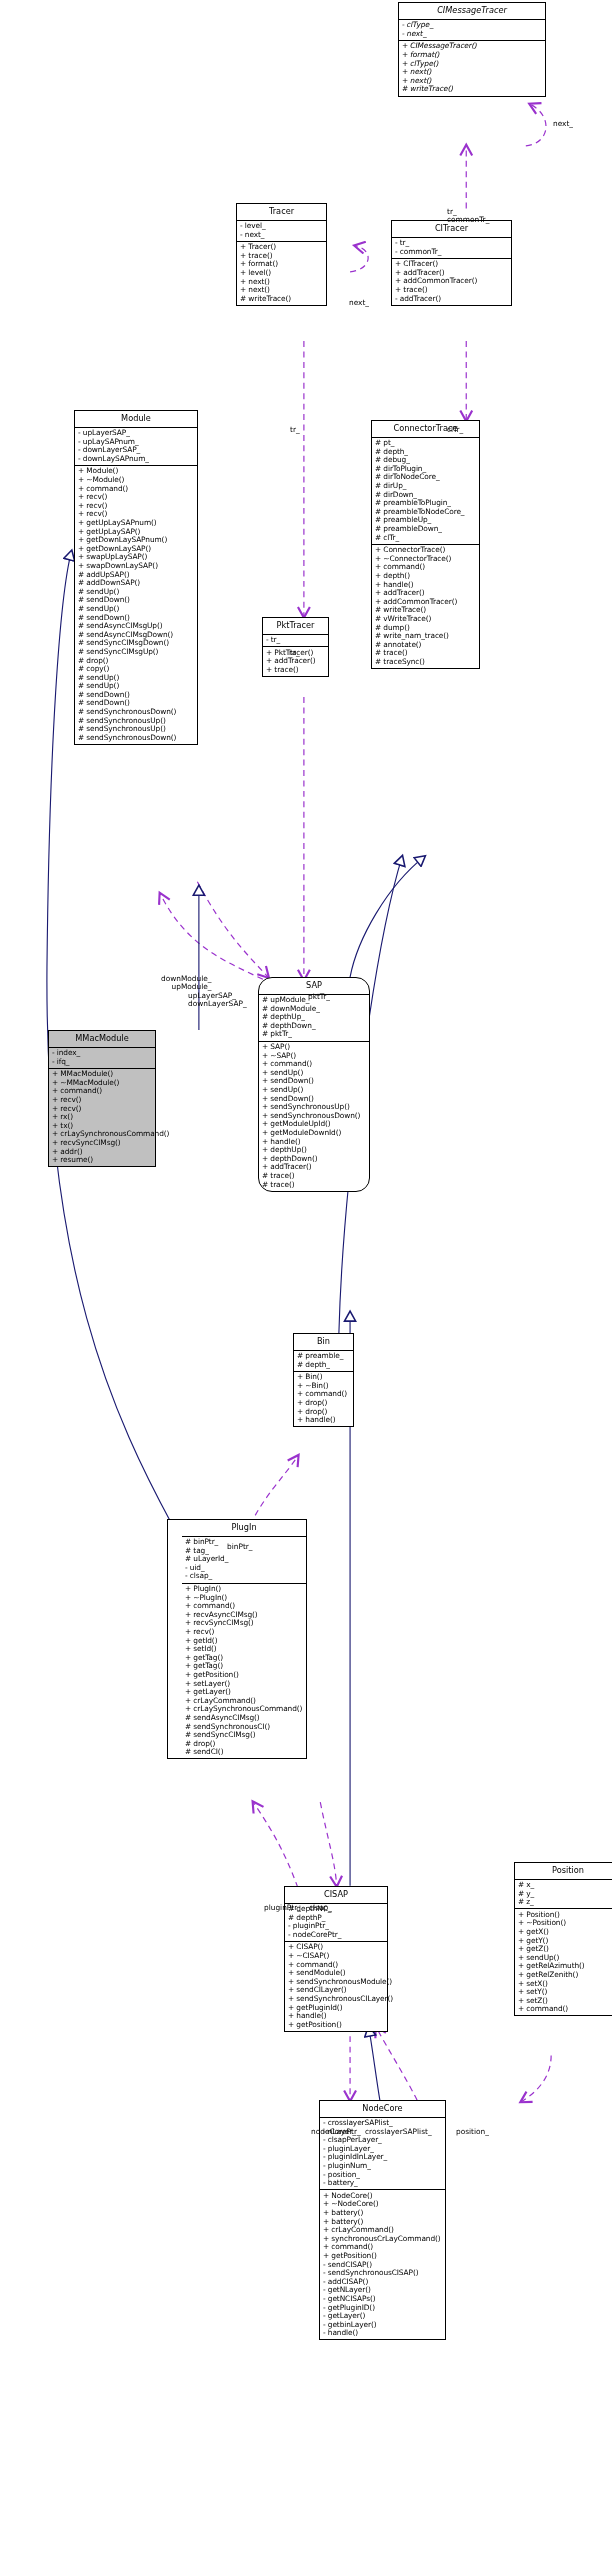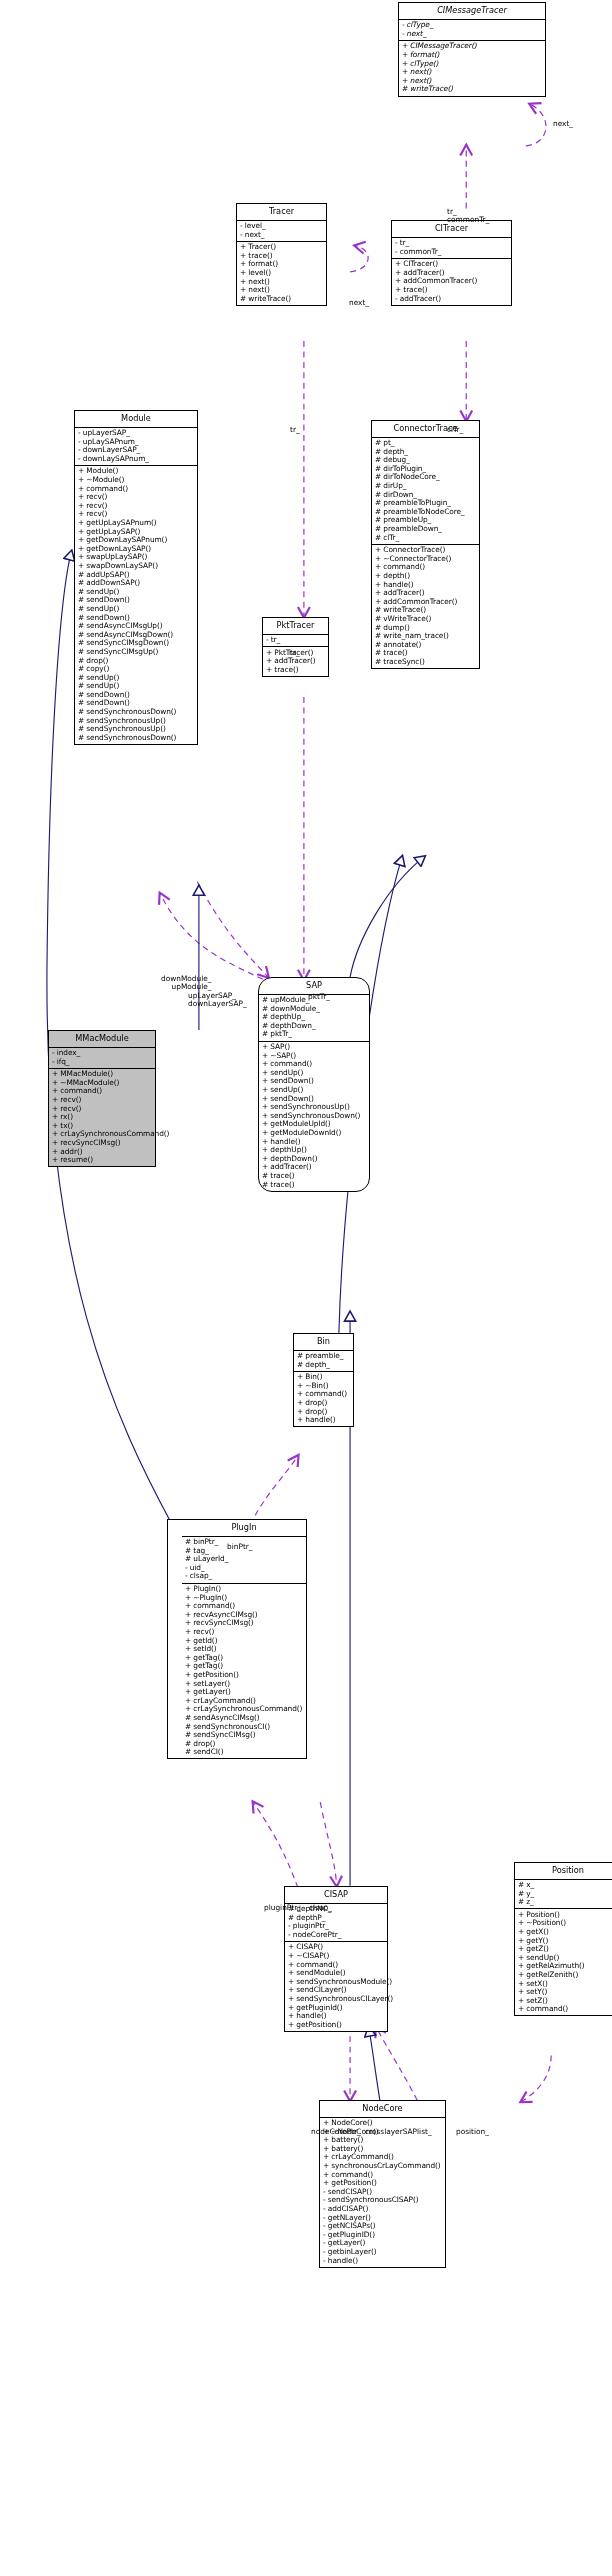--- a/index.html
+++ b/index.html
@@ -352,20 +352,30 @@
       <div class="row">+ setX()</div>
       <div class="row">+ setY()</div>
       <div class="row">+ setZ()</div>
       <div class="row">+ command()</div>
     </div>
   </div>
 
   <div class="cls" style="left:319px;top:2100px;width:127px;">
     <div class="title">NodeCore</div>
     <div class="sect">
+      <div class="row">- crosslayerSAPlist_</div>
+      <div class="row">- nLayer_</div>
+      <div class="row">- clsapPerLayer_</div>
+      <div class="row">- pluginLayer_</div>
+      <div class="row">- pluginIdInLayer_</div>
+      <div class="row">- pluginNum_</div>
+      <div class="row">- position_</div>
+      <div class="row">- battery_</div>
+    </div>
+    <div class="sect">
       <div class="row">+ NodeCore()</div>
       <div class="row">+ ~NodeCore()</div>
       <div class="row">+ battery()</div>
       <div class="row">+ battery()</div>
       <div class="row">+ crLayCommand()</div>
       <div class="row">+ synchronousCrLayCommand()</div>
       <div class="row">+ command()</div>
       <div class="row">+ getPosition()</div>
       <div class="row">- sendCISAP()</div>
       <div class="row">- sendSynchronousCISAP()</div>

